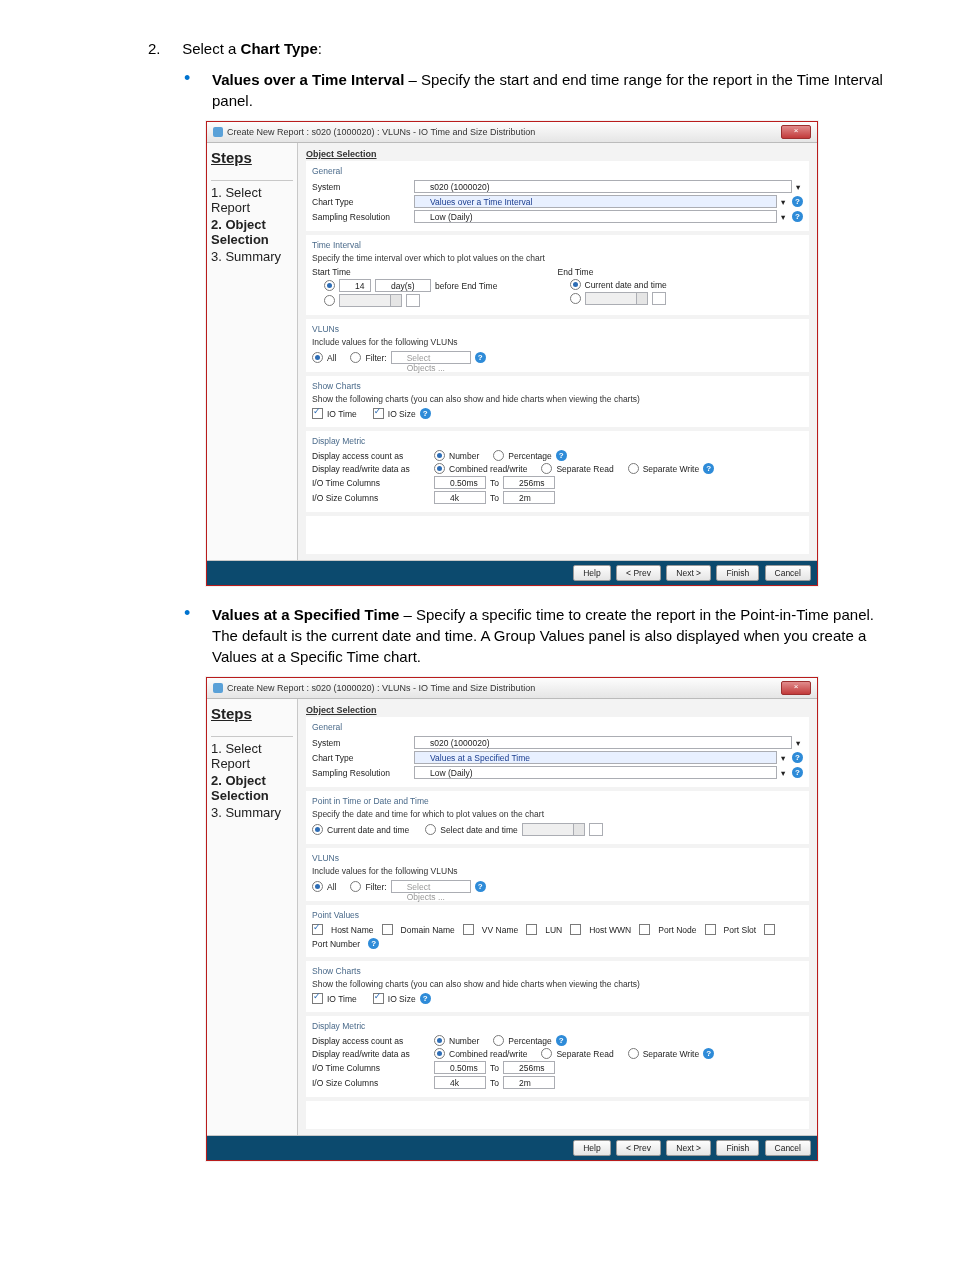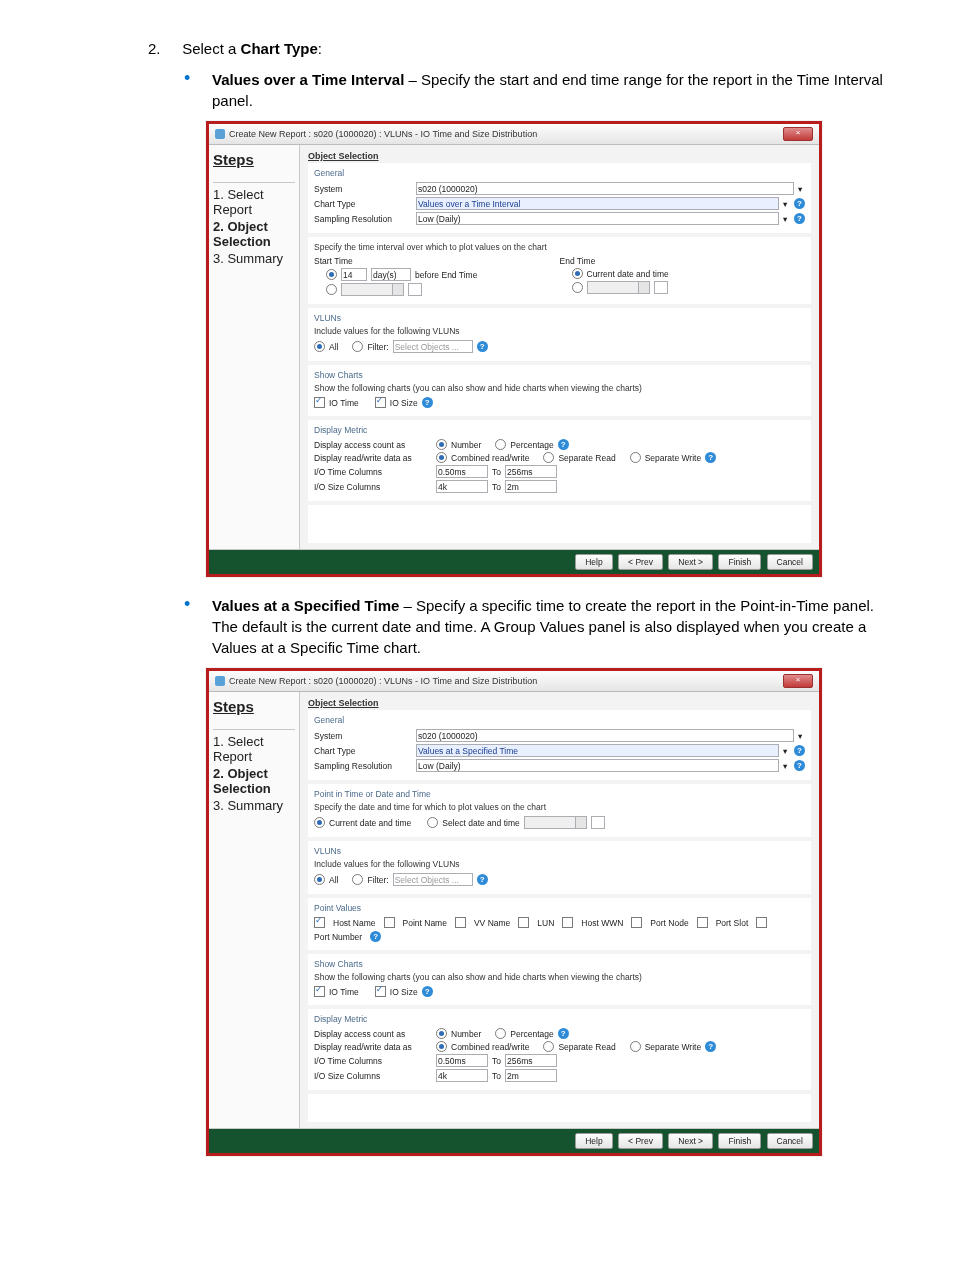--- a/index.html
+++ b/index.html
@@ -37,21 +37,21 @@
     flex-shrink: 0;
   }
   .bullet-text { flex: 1; }
   .screenshot-wrap {
     margin: 8px 0 18px 106px;
   }
 
   
   .dlg {
     width: 610px;
-    border: 3px solid #b91c1c;
+    border: 1px solid #b91c1c;
     background: #f3f3f3;
     font-size: 8.5px;
     color: #222;
     box-shadow: 0 0 0 1px rgba(0,0,0,.05);
   }
   .dlg-title {
     background: linear-gradient(#fdfdfd,#e5e5e5);
     border-bottom: 1px solid #bbb;
     padding: 3px 6px;
     display: flex;
@@ -108,21 +108,21 @@
     font-size: 8.5px;
     padding: 1px 0 2px 0;
   }
   .desc { font-size: 8.5px; color: #333; margin: 1px 0 4px 0; }
   .row { display: flex; align-items: center; gap: 4px; margin: 2px 0; }
   .lbl { width: 98px; font-size: 8.5px; }
   .sel, .inp {
     border: 1px solid #abadb3;
     background: #fff;
     font-size: 8.5px;
-    padding: 1px 1px;
+    padding: 1px 15px;
     height: 13px;
     box-sizing: border-box;
   }
   .sel.wide { flex: 1; }
   .sel.hl { background: #e8f0ff; color: #1a3d8f; }
   .inp { width: 26px; }
   .help {
     width: 11px; height: 11px;
     background: #2e8bd8;
     border-radius: 50%;
@@ -160,21 +160,21 @@
     height: 13px; box-sizing: border-box;
   }
   .spinner .sv { width: 50px; }
   .spinner .sb { width: 10px; background: #e5e5e5; border-left: 1px solid #abadb3; height: 100%; }
   .cal {
     width: 14px; height: 13px; background: #fff;
     border: 1px solid #abadb3; box-sizing: border-box;
   }
   .dlg-footer {
     border-top: 1px solid #c8c8c8;
-    background: #14532d;
+    background: #0c4a6e;
     padding: 4px 6px;
     text-align: right;
   }
   .btn {
     display: inline-block;
     border: 1px solid #9a9a9a;
     background: linear-gradient(#fdfdfd,#e5e5e5);
     padding: 2px 9px;
     font-size: 8.5px;
     border-radius: 2px;
@@ -237,28 +237,29 @@
             </div>
             <div class="row">
               <div class="lbl">Sampling Resolution</div>
               <div class="sel wide">Low (Daily)</div>
               <span style="width:7px">▾</span>
               <div class="help">?</div>
             </div>
           </div>
 
           <div class="panel">
+            <div class="panel-hdr">Time Interval</div>
             <div class="desc">Specify the time interval over which to plot values on the chart</div>
             <div class="split">
               <div>
                 <div>Start Time</div>
                 <div class="row sub">
                   <span class="radio on"></span>
                   <span class="inp">14</span>
-                  <span class="sel" style="width:40px">day(s)</span>
+                  <span class="sel" style="width:56px">day(s)</span>
                   <span>before End Time</span>
                 </div>
                 <div class="row sub">
                   <span class="radio"></span>
                   <span class="spinner">
                       <span class="sv"></span>
                       <span class="sb"></span>
                     </span>
                   <span class="cal"></span>
                 </div>
@@ -433,21 +434,21 @@
               <div class="help">?</div>
             </div>
           </div>
 
           <div class="panel">
             <div class="panel-hdr">Point Values</div>
             <div class="row" style="flex-wrap:wrap;gap:3px 8px">
               <span class="check on"></span>
                 <span>Host Name</span>
               <span class="check"></span>
-                <span>Point Name</span>
+                <span>Domain Name</span>
               <span class="check"></span>
                 <span>VV Name</span>
               <span class="check"></span>
                 <span>LUN</span>
               <span class="check"></span>
                 <span>Host WWN</span>
               <span class="check"></span>
                 <span>Port Node</span>
               <span class="check"></span>
                 <span>Port Slot</span>

